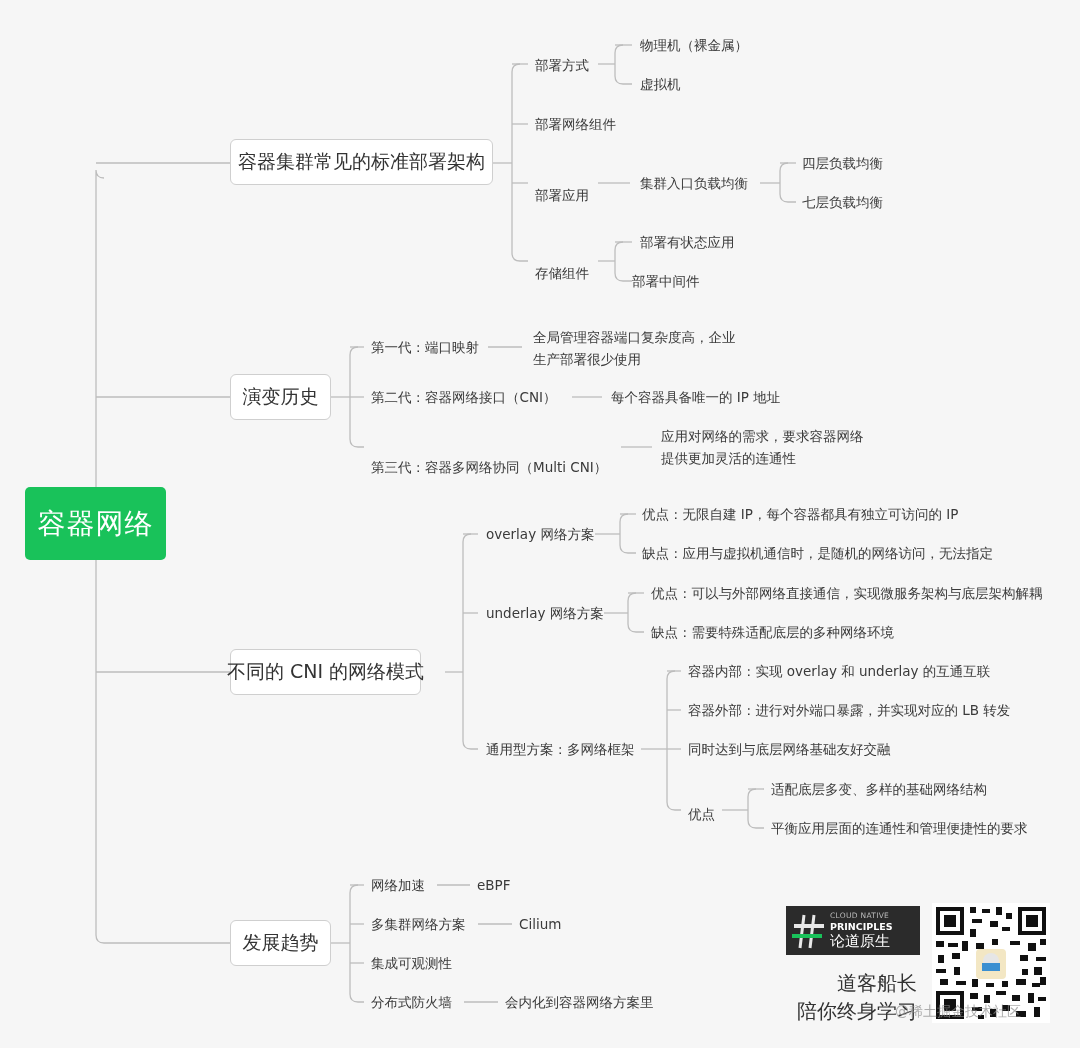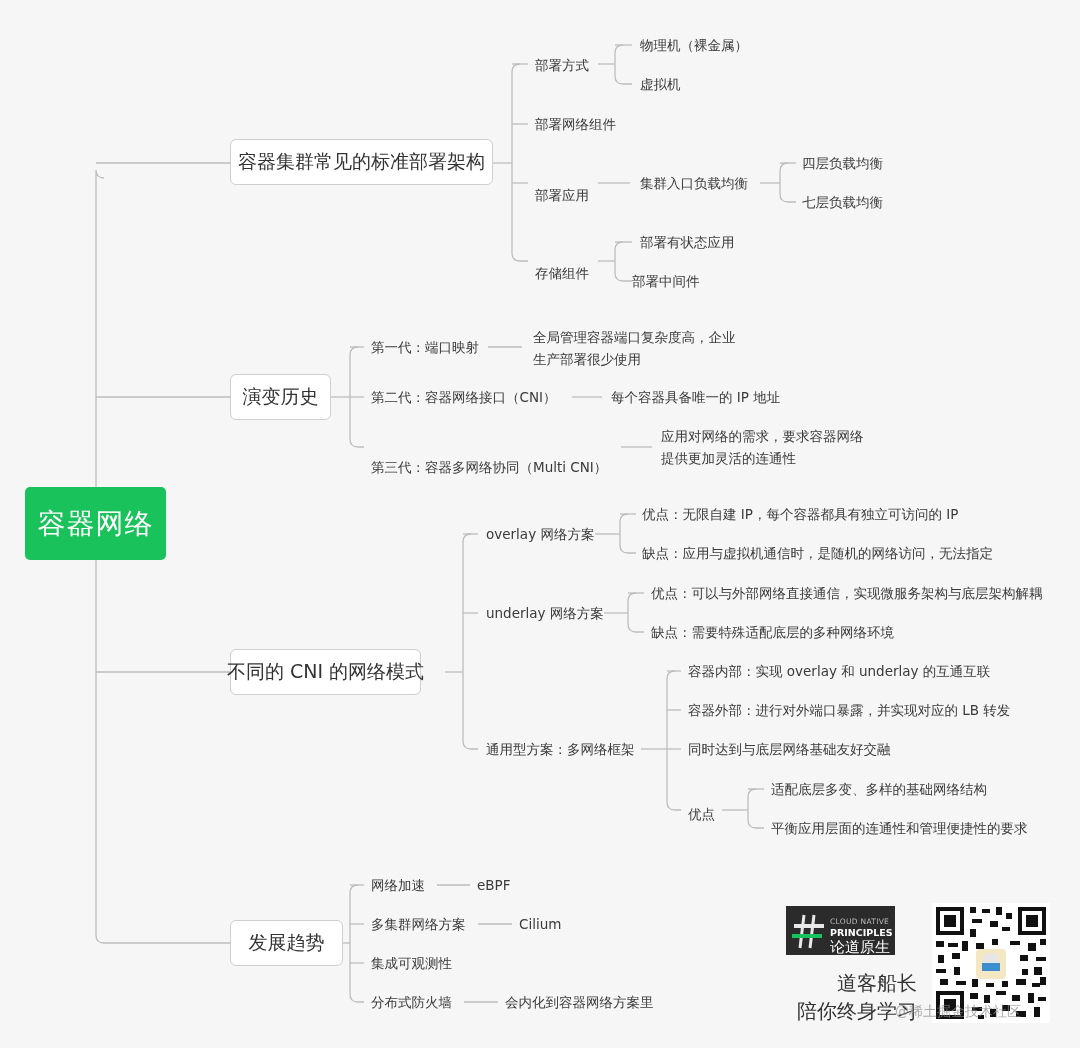--- a/index.html
+++ b/index.html
@@ -18,22 +18,22 @@
     letter-spacing: 1px;
   }
   .box {
     background: #fff; border: 1px solid #cfcfcf; border-radius: 6px;
     font-size: 19px; color: #333; height: 46px; box-sizing: border-box;
     display: flex; align-items: center; justify-content: center;
   }
   .leaf { font-size: 13.5px; color: #3a3a3a; line-height: 20px; }
   .leaf.two { line-height: 22px; }
   .brand {
-    position: absolute; left: 786px; top: 906px; width: 109px; height: 49px;
-    background: #2b2b2b; display: flex; align-items: flex-end;
+    position: absolute; left: 786px; top: 906px; width: 134px; height: 49px;
+    background: #2b2b2b; display: flex; align-items: center;
   }
   .brand .hash { width: 44px; height: 49px; position: relative; }
   .brand .txt { color: #fff; line-height: 1; }
   .brand .t1 { font-size: 7.5px; color: #bbb; letter-spacing: 0.3px; }
   .brand .t2 { font-size: 9.5px; font-weight: bold; margin-top: 2px; }
   .brand .t3 { font-size: 15px; margin-top: 3px; }
   .caption { position: absolute; font-size: 20px; color: #333; text-align: right; }
   .qr {
     position: absolute; left: 932px; top: 903px; width: 118px; height: 120px;
     background: #fff;
@@ -138,21 +138,21 @@
 <div class="node leaf" style="left:651px;top:583px;">优点：可以与外部网络直接通信，实现微服务架构与底层架构解耦</div>
 <div class="node leaf" style="left:651px;top:622px;">缺点：需要特殊适配底层的多种网络环境</div>
 <div class="node leaf" style="left:486px;top:739px;">通用型方案：多网络框架</div>
 <div class="node leaf" style="left:688px;top:661px;">容器内部：实现 overlay 和 underlay 的互通互联</div>
 <div class="node leaf" style="left:688px;top:700px;">容器外部：进行对外端口暴露，并实现对应的 LB 转发</div>
 <div class="node leaf" style="left:688px;top:739px;">同时达到与底层网络基础友好交融</div>
 <div class="node leaf" style="left:688px;top:804px;">优点</div>
 <div class="node leaf" style="left:771px;top:779px;">适配底层多变、多样的基础网络结构</div>
 <div class="node leaf" style="left:771px;top:818px;">平衡应用层面的连通性和管理便捷性的要求</div>
 
-<div class="node box" style="left:230px;top:920px;width:113px;">发展趋势</div>
+<div class="node box" style="left:230px;top:920px;width:101px;">发展趋势</div>
 <div class="node leaf" style="left:371px;top:875px;">网络加速</div>
 <div class="node leaf" style="left:477px;top:875px;">eBPF</div>
 <div class="node leaf" style="left:371px;top:914px;">多集群网络方案</div>
 <div class="node leaf" style="left:519px;top:914px;">Cilium</div>
 <div class="node leaf" style="left:371px;top:953px;">集成可观测性</div>
 <div class="node leaf" style="left:371px;top:992px;">分布式防火墙</div>
 <div class="node leaf" style="left:505px;top:992px;">会内化到容器网络方案里</div>
 
 <div class="brand">
   <div class="hash">

